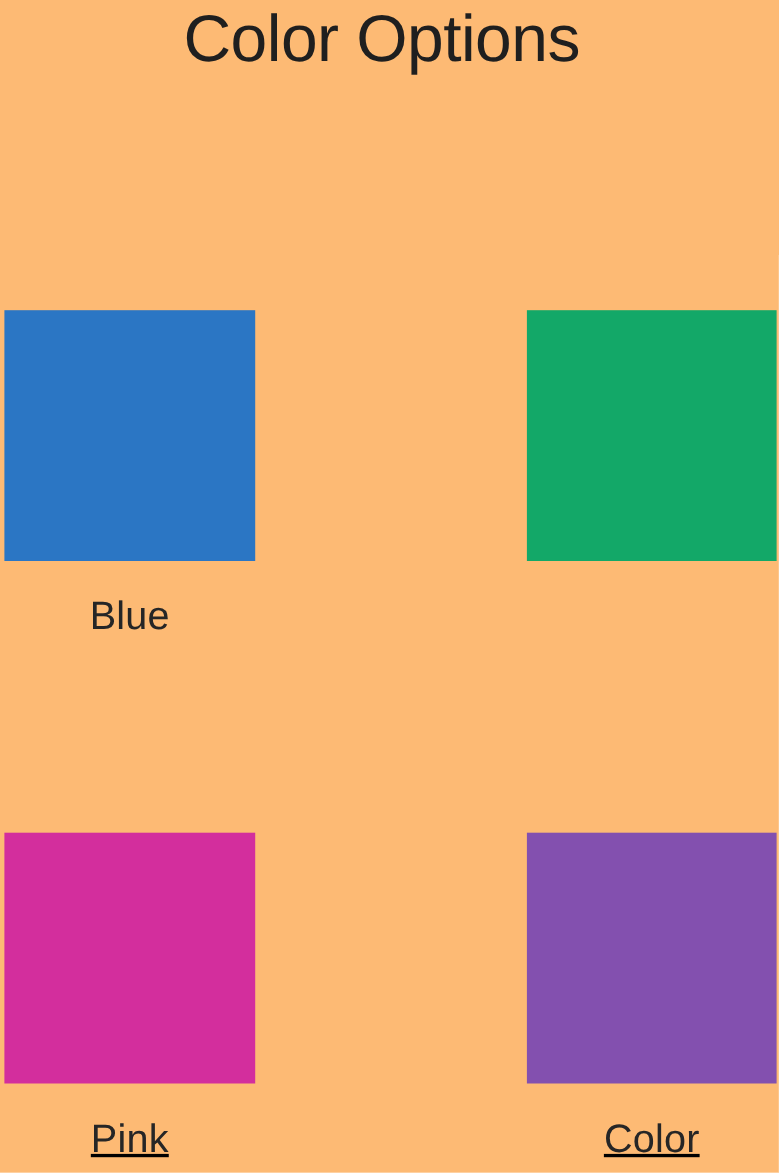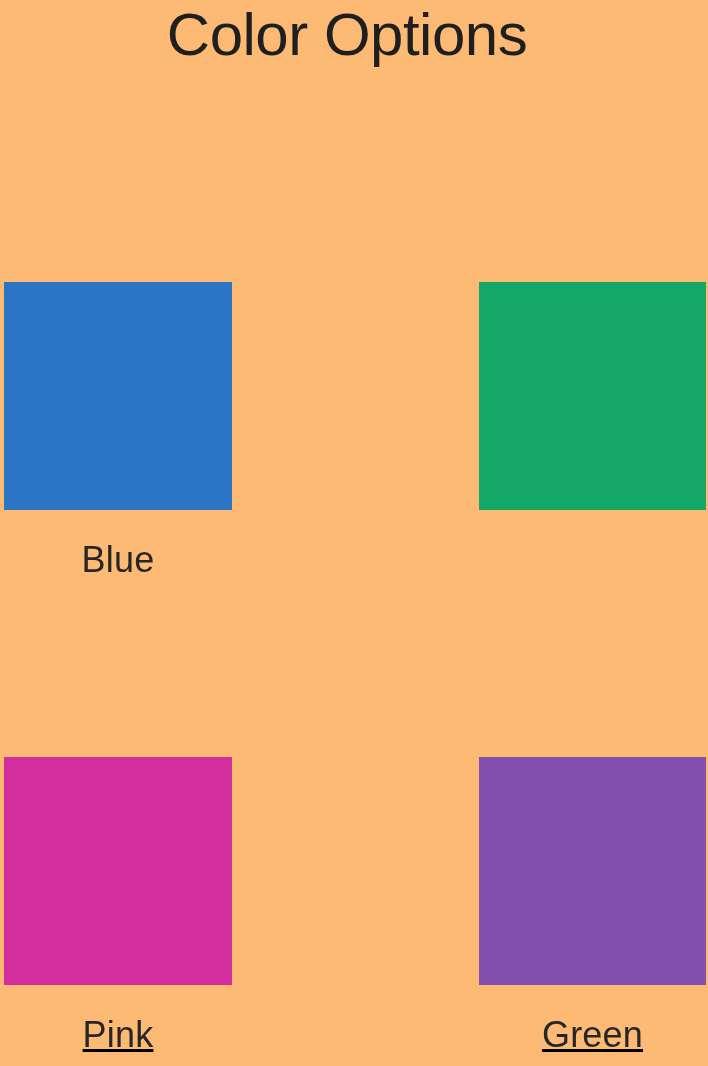--- a/index.html
+++ b/index.html
@@ -97,17 +97,17 @@
       <span class="swatch-chip" style="background: rgb(19, 168, 104);"></span>
     </div>
 
     <div class="swatch-cell col-left row-bottom">
       <span class="swatch-chip" style="background: rgb(211, 46, 157);"></span>
       <span class="swatch-label" style="color: rgb(38, 38, 38);">Pink</span>
     </div>
 
     <div class="swatch-cell col-right row-bottom">
       <span class="swatch-chip" style="background: rgb(131, 80, 175);"></span>
-      <span class="swatch-label" style="color: rgb(38, 38, 38);">Green</span>
+      <span class="swatch-label" style="color: rgb(38, 38, 38);">Color</span>
     </div>
 
   </div>
 </div>
 
 </body></html>

